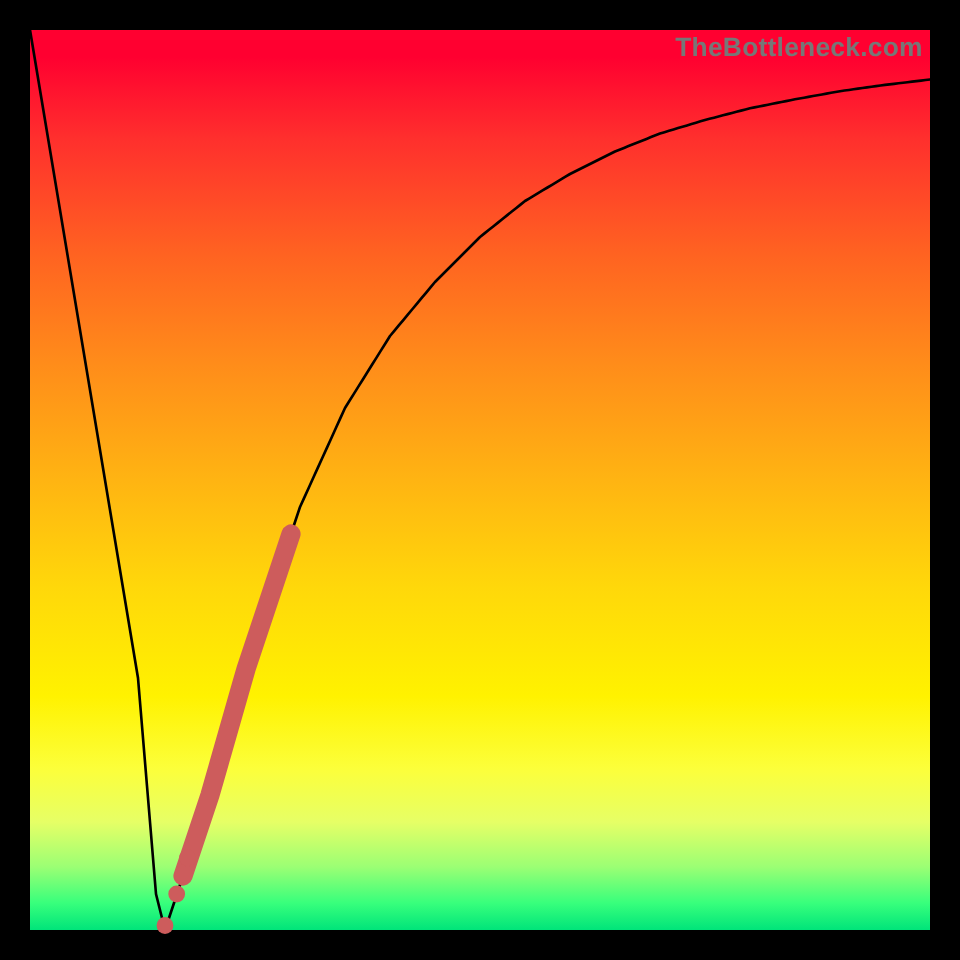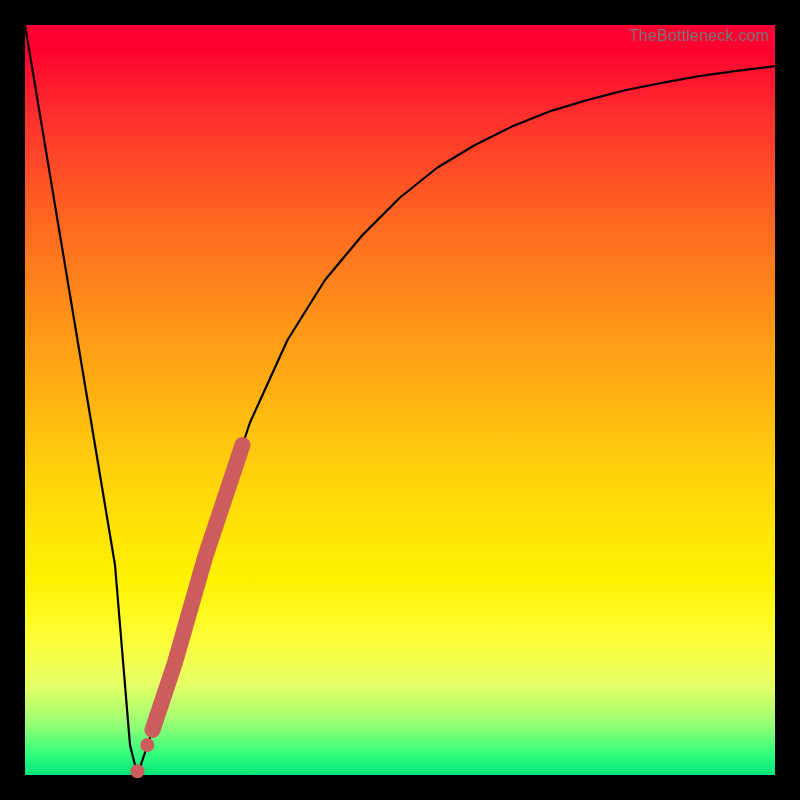--- a/index.html
+++ b/index.html
@@ -35,22 +35,22 @@
       #e6ff66 88%,
       #9bff74 93%,
       #38ff7c 97%,
       #00e47a 100%);
   }
   .watermark {
     position: absolute;
     top: 2px;
     right: 6px;
     color: #777;
-    font-size: 16px;
-    font-weight: 400;
+    font-size: 22px;
+    font-weight: 700;
     letter-spacing: 0.2px;
     z-index: 10;
   }
   svg.curve {
     position: absolute;
     left: 0;
     top: 0;
     width: 750px;
     height: 750px;
     overflow: visible;

